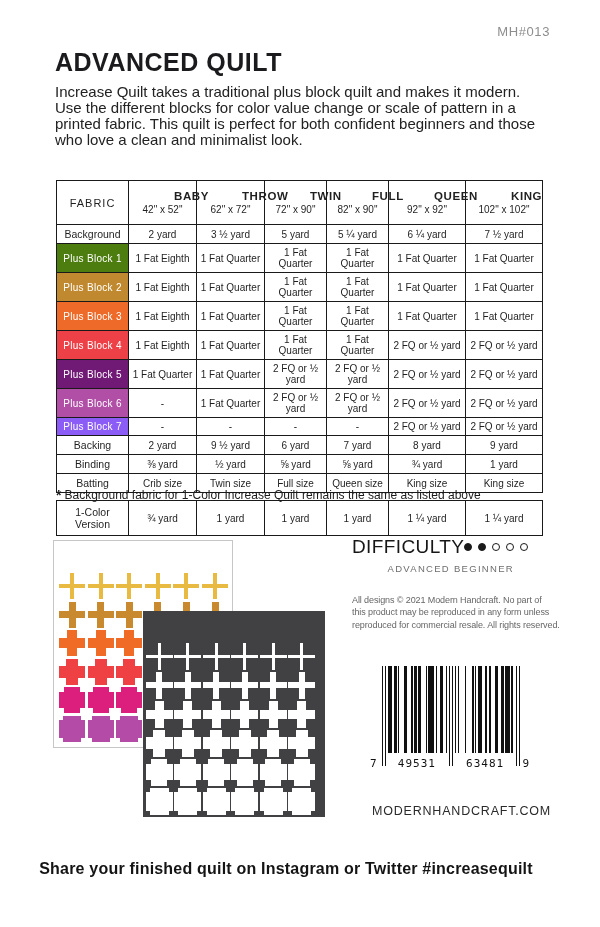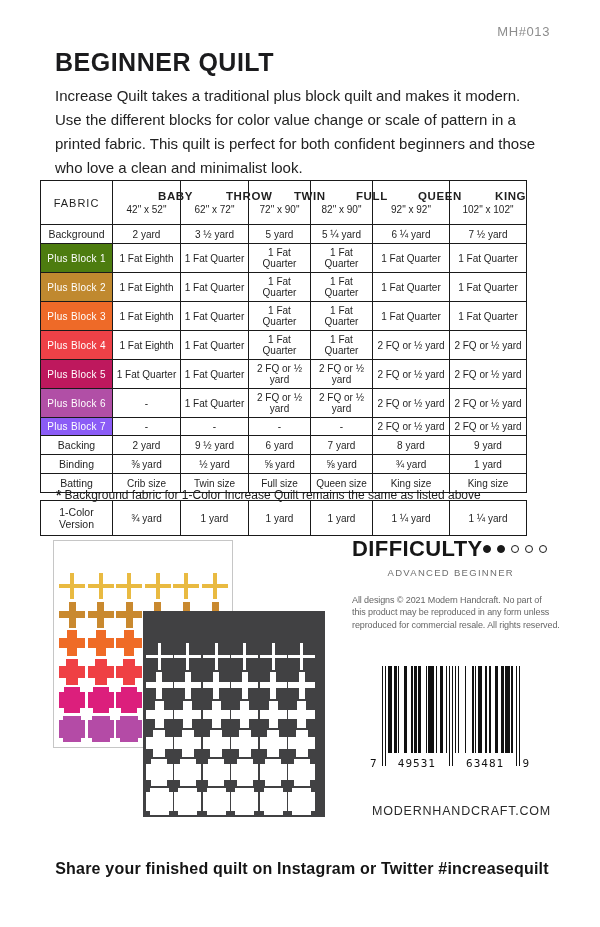--- a/index.html
+++ b/index.html
@@ -4,23 +4,23 @@
 <style>
   * { margin:0; padding:0; box-sizing:border-box; }
   html,body { background:#fff; }
   body { font-family:"Liberation Sans", sans-serif; color:#1f1f1f; }
   .page { position:relative; width:600px; height:927px; background:#ffffff; overflow:hidden; }
 
   .sku { position:absolute; top:24px; right:50px; font-size:13px; letter-spacing:.6px; color:#8d8d8d; }
 
   .title { position:absolute; left:55px; top:48px; font-size:25px; font-weight:bold; letter-spacing:.5px; color:#1b1b1d; }
 
-  .desc { position:absolute; left:55px; top:84px; width:494px; font-size:15px; line-height:24px; color:#222; }
-
-  .tables { position:absolute; left:40px; top:180px; width:488px; }
+  .desc { position:absolute; left:55px; top:84px; width:494px; font-size:15px; line-height:16px; color:#222; }
+
+  .tables { position:absolute; left:56px; top:180px; width:488px; }
   table { border-collapse:collapse; table-layout:fixed; width:486px; }
   td { border:1px solid #1a1a1a; text-align:center; vertical-align:middle; font-size:10px; padding:3px 1px; color:#1f1f1f; }
   .fabric-table { border:1.5px solid #1a1a1a; }
   .one-color-table { border:1.5px solid #1a1a1a; margin-top:7px; }
   td.header-fabric { font-size:11px; letter-spacing:1px; height:44px; }
   .size-name { font-weight:bold; font-size:11.5px; letter-spacing:.6px;padding-left:44px; }
   .size-dims { font-size:10px; margin-top:2px; }
   td.row-label { font-size:10.5px; padding:3px 2px; }
   td.color-label { color:#ffffff; font-size:10px; letter-spacing:.3px; }
   .one-color-table td { padding:5px 1px; }
@@ -28,42 +28,42 @@
 
   .footnote { position:absolute; left:56px; top:486px; font-size:12px; color:#1c1c1c; }
   .footnote .ast { font-weight:bold; font-size:14px; position:relative; top:1px; margin-right:3px; }
 
   .quilt { position:absolute; }
   .quilt.light { left:53px; top:540px; width:180px; height:208px; background:#fff; border:1px solid #c6c6c6; }
   .quilt.dark  { left:143px; top:611px; width:182px; height:206px; }
 
   .right-col { position:absolute; left:352px; top:536px; width:162px; }
   .diff-row { display:flex; align-items:center; justify-content:space-between; }
-  .diff-label { font-size:22px; font-weight:bold; letter-spacing:.4px; color:#161616; }
+  .diff-label { font-size:19px; font-weight:normal; letter-spacing:.4px; color:#161616; }
   .dots { display:flex; align-items:center; gap:6px; }
   .dot { width:8px; height:8px; border-radius:50%; border:1.5px solid #1a1a1a; background:transparent; }
   .dot.filled { background:#1a1a1a; }
   .diff-sub { text-align:right; margin-top:5px; font-size:9.5px; letter-spacing:1.3px; color:#6e6e6e; }
 
   .copyright { position:absolute; left:352px; top:594px; font-size:9px; line-height:12.4px; color:#666; }
   .copyright div { white-space:nowrap; letter-spacing:-0.1px; }
 
   .barcode { position:absolute; left:370px; top:666px; width:160px; height:104px; }
   .website { position:absolute; left:372px; top:804px; width:158px; text-align:center; font-size:12.5px; letter-spacing:.8px; color:#2a2a2a; white-space:nowrap; }
 
-  .tagline { position:absolute; left:16px; top:860px; width:572px; text-align:center; font-size:16px; font-weight:bold; color:#141414; letter-spacing:.2px; }
+  .tagline { position:absolute; left:0; top:860px; width:572px; text-align:center; font-size:16px; font-weight:bold; color:#141414; letter-spacing:.2px; }
 </style>
 </head>
 <body>
 
 <div class="page">
 
   <div class="sku">MH#013</div>
 
-  <h1 class="title">BEGINNER QUILT</h1>
+  <h1 class="title">ADVANCED QUILT</h1>
 
   <p class="desc">Increase Quilt takes a traditional plus block quilt and makes it modern. Use the different blocks for color value change or scale of pattern in a printed fabric. This quilt is perfect for both confident beginners and those who love a clean and minimalist look.</p>
 
   <div class="tables">
     <table class="fabric-table">
       <colgroup>
         <col style="width:72px">
           <col style="width:68px">
           <col style="width:68px">
         <col style="width:62px">
@@ -140,21 +140,21 @@
           <tr>
             <td class="row-label color-label" style="background: rgb(238, 65, 71); margin-top: 44px;">Plus Block 4</td>
             <td>1 Fat Eighth</td>
             <td>1 Fat Quarter</td>
             <td>1 Fat Quarter</td>
             <td>1 Fat Quarter</td>
             <td>2 FQ or ½ yard</td>
             <td>2 FQ or ½ yard</td>
           </tr>
           <tr>
-            <td class="row-label color-label" style="background: #be185d;">Plus Block 5</td>
+            <td class="row-label color-label" style="background: #701a75;">Plus Block 5</td>
             <td>1 Fat Quarter</td>
             <td>1 Fat Quarter</td>
             <td>2 FQ or ½ yard</td>
             <td>2 FQ or ½ yard</td>
             <td>2 FQ or ½ yard</td>
             <td>2 FQ or ½ yard</td>
           </tr>
           <tr>
             <td class="row-label color-label" style="background: rgb(177, 79, 166);">Plus Block 6</td>
             <td>-</td>

